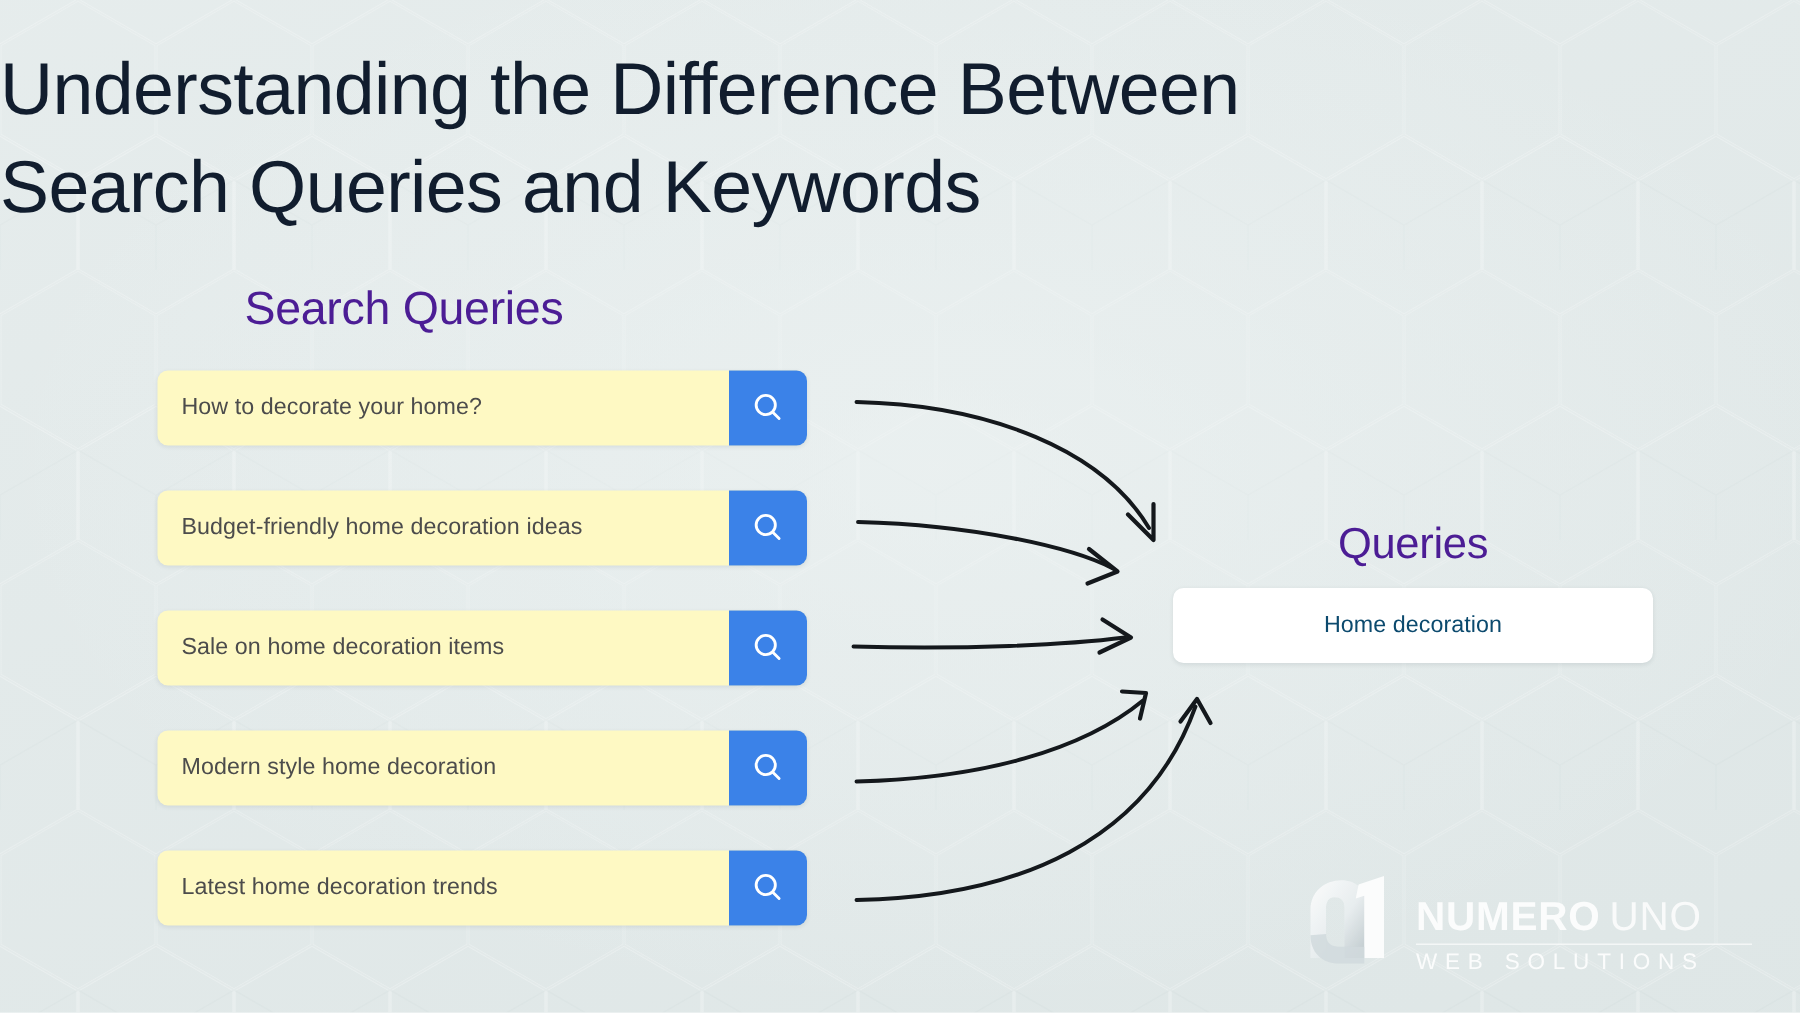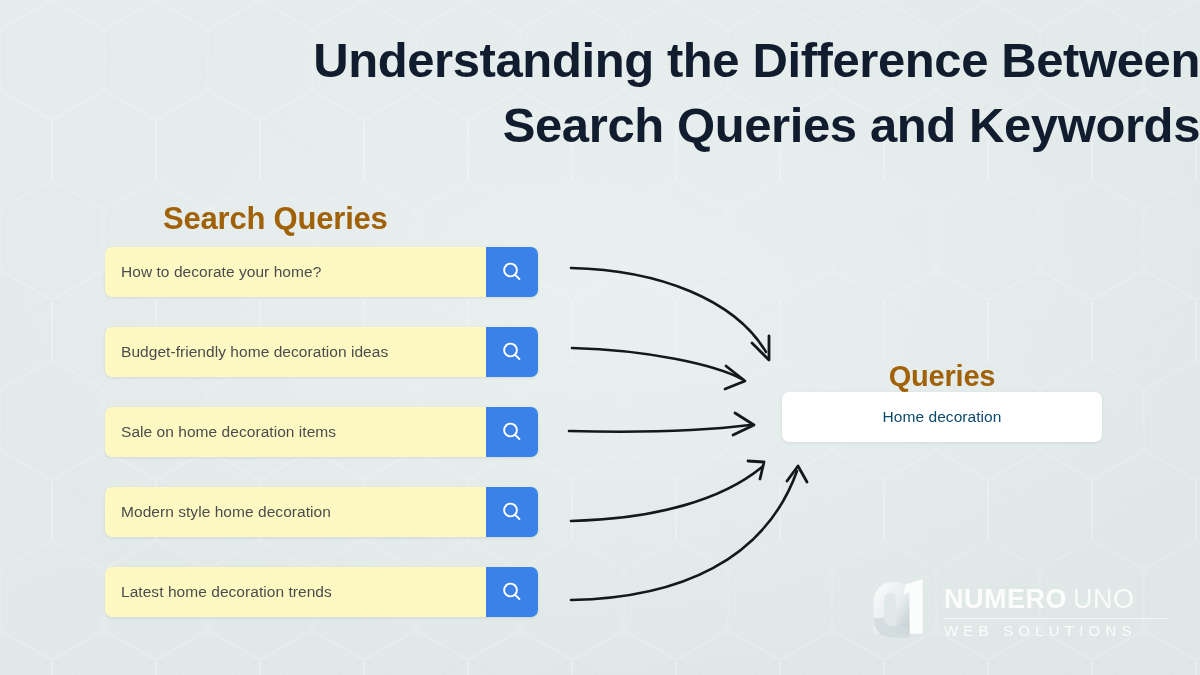--- a/index.html
+++ b/index.html
@@ -38,36 +38,35 @@
       radial-gradient(ellipse 900px 520px at 52% 46%, rgba(240,245,245,0.55) 0%, rgba(240,245,245,0.0) 70%),
       linear-gradient(160deg, rgba(233,239,239,0.45) 0%, rgba(214,224,224,0.35) 100%);
   }
 
   
   #title {
     position: absolute;
     left: 0;
     top: 28px;
     width: 1200px;
-    text-align: right;
+    text-align: left;
     color: #111d2e;
     font-size: 49px;
     line-height: 1.33;
-    font-weight: bold;
+    font-weight: normal;
     letter-spacing: -0.4px;
     white-space: pre-line;
   }
 
   
   .section-heading {
     position: absolute;
-    color: #a16207;
-    font-weight: bold;
+    color: #4c1d95;
+    font-weight: normal;
     letter-spacing: -0.2px;
-    margin-top: 13px;
   }
   #queries-heading {
     left: 163px;
     top: 188px;
     font-size: 31px;
   }
   #keywords-heading {
     left: 782px;
     top: 347px;
     width: 320px;
@@ -145,21 +144,21 @@
   }
 
   
   #logo {
     position: absolute;
     left: 868px;
     top: 572px;
     width: 300px;
     height: 78px;
     display: flex;
-    align-items: center;
+    align-items: flex-end;
     opacity: 0.88;
   }
   #logo-mark {
     flex: 0 0 66px;
     height: 68px;
   }
   #logo-words {
     flex: 1 1 auto;
     margin-left: 10px;
     padding-top: 2px;

